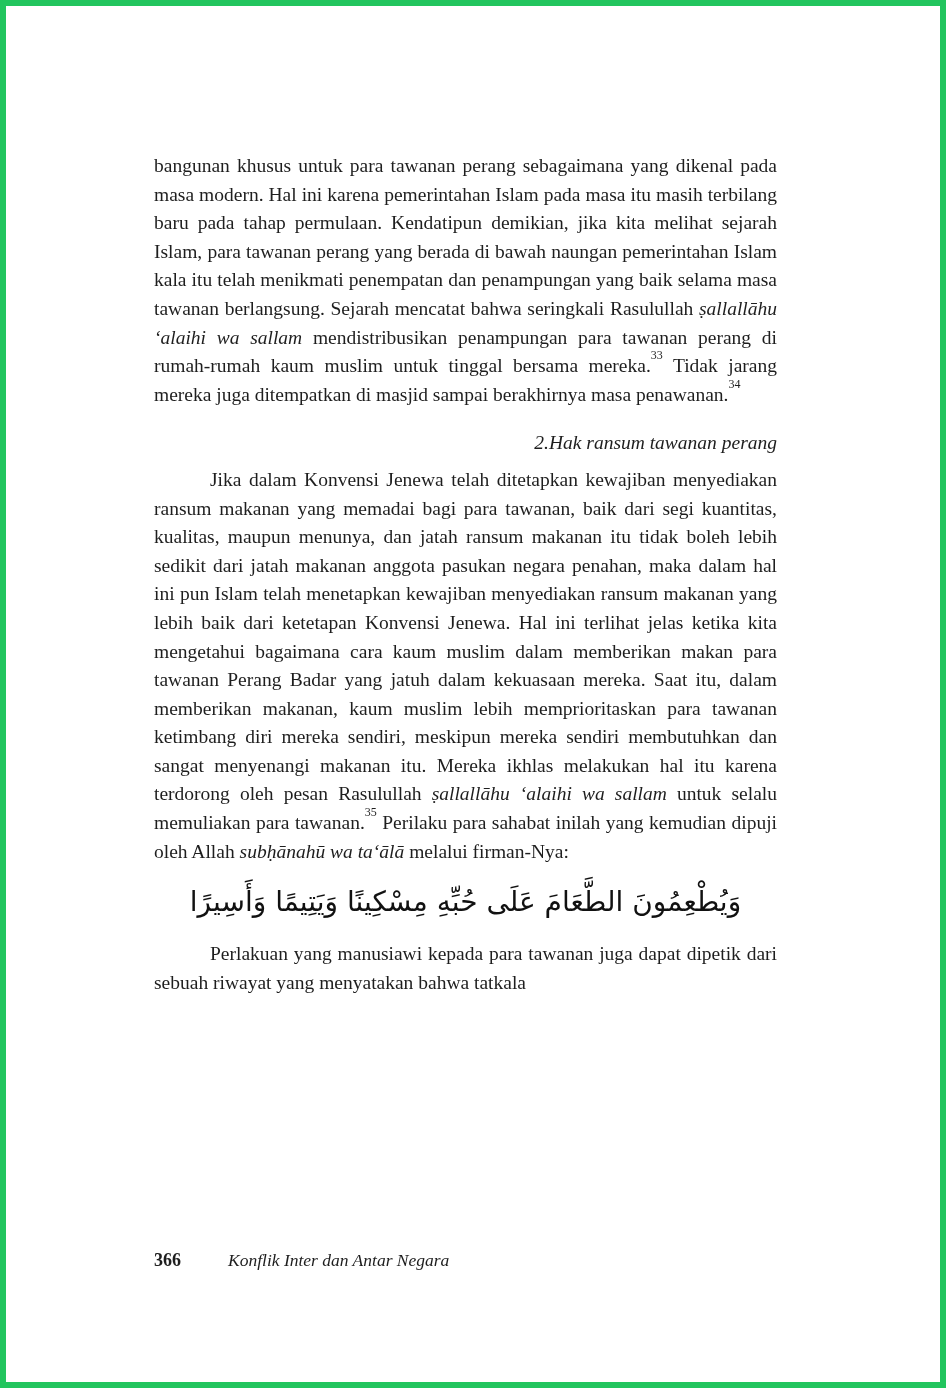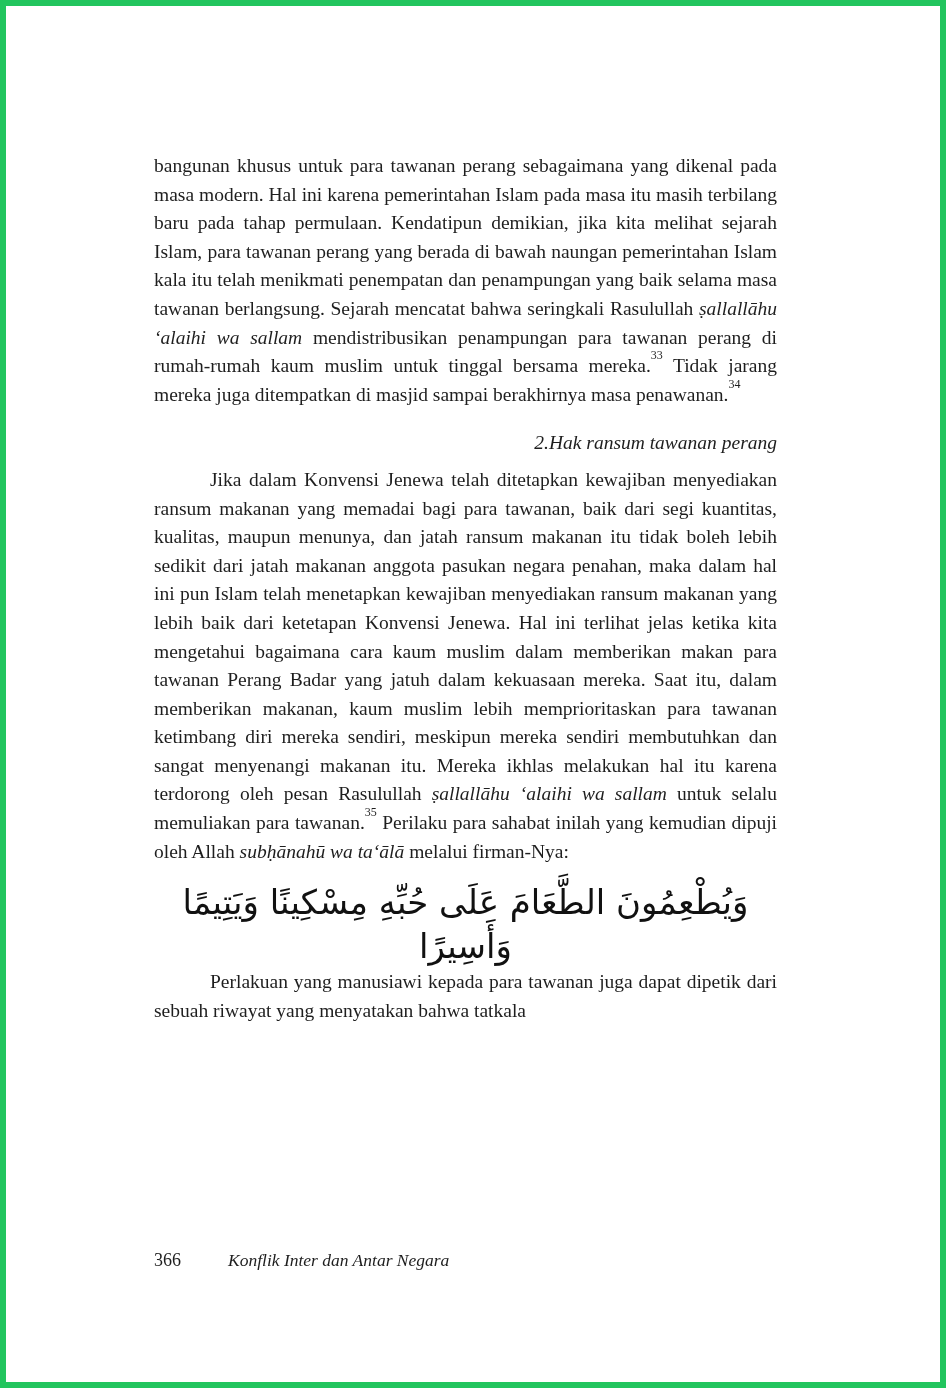--- a/index.html
+++ b/index.html
@@ -49,38 +49,39 @@
     font-style: italic;
   }
   .hnum {
     display: inline-block;
     width: 34px;
   }
   .arabic {
     direction: rtl;
     text-align: center;
     font-family: "DejaVu Sans", sans-serif;
-    font-size: 34px;
+    font-size: 28px;
     line-height: 44px;
-    margin: 14px 0 0 0;
+    margin: 14px 0 16px 0;
     color: #111;
   }
   .trans {
     margin: 0 0 8px 0;
   }
   .footer {
     position: absolute;
     left: 148px;
     top: 1244px;
     width: 623px;
     font-size: 18px;
   }
   .pageno {
     display: inline-block;
     width: 74px;
+    font-weight: bold;
   }
   .booktitle {
     font-size: 17.5px;
     text-align: right;
   }
 </style>
 </head>
 <body>
 
 <div class="page">

